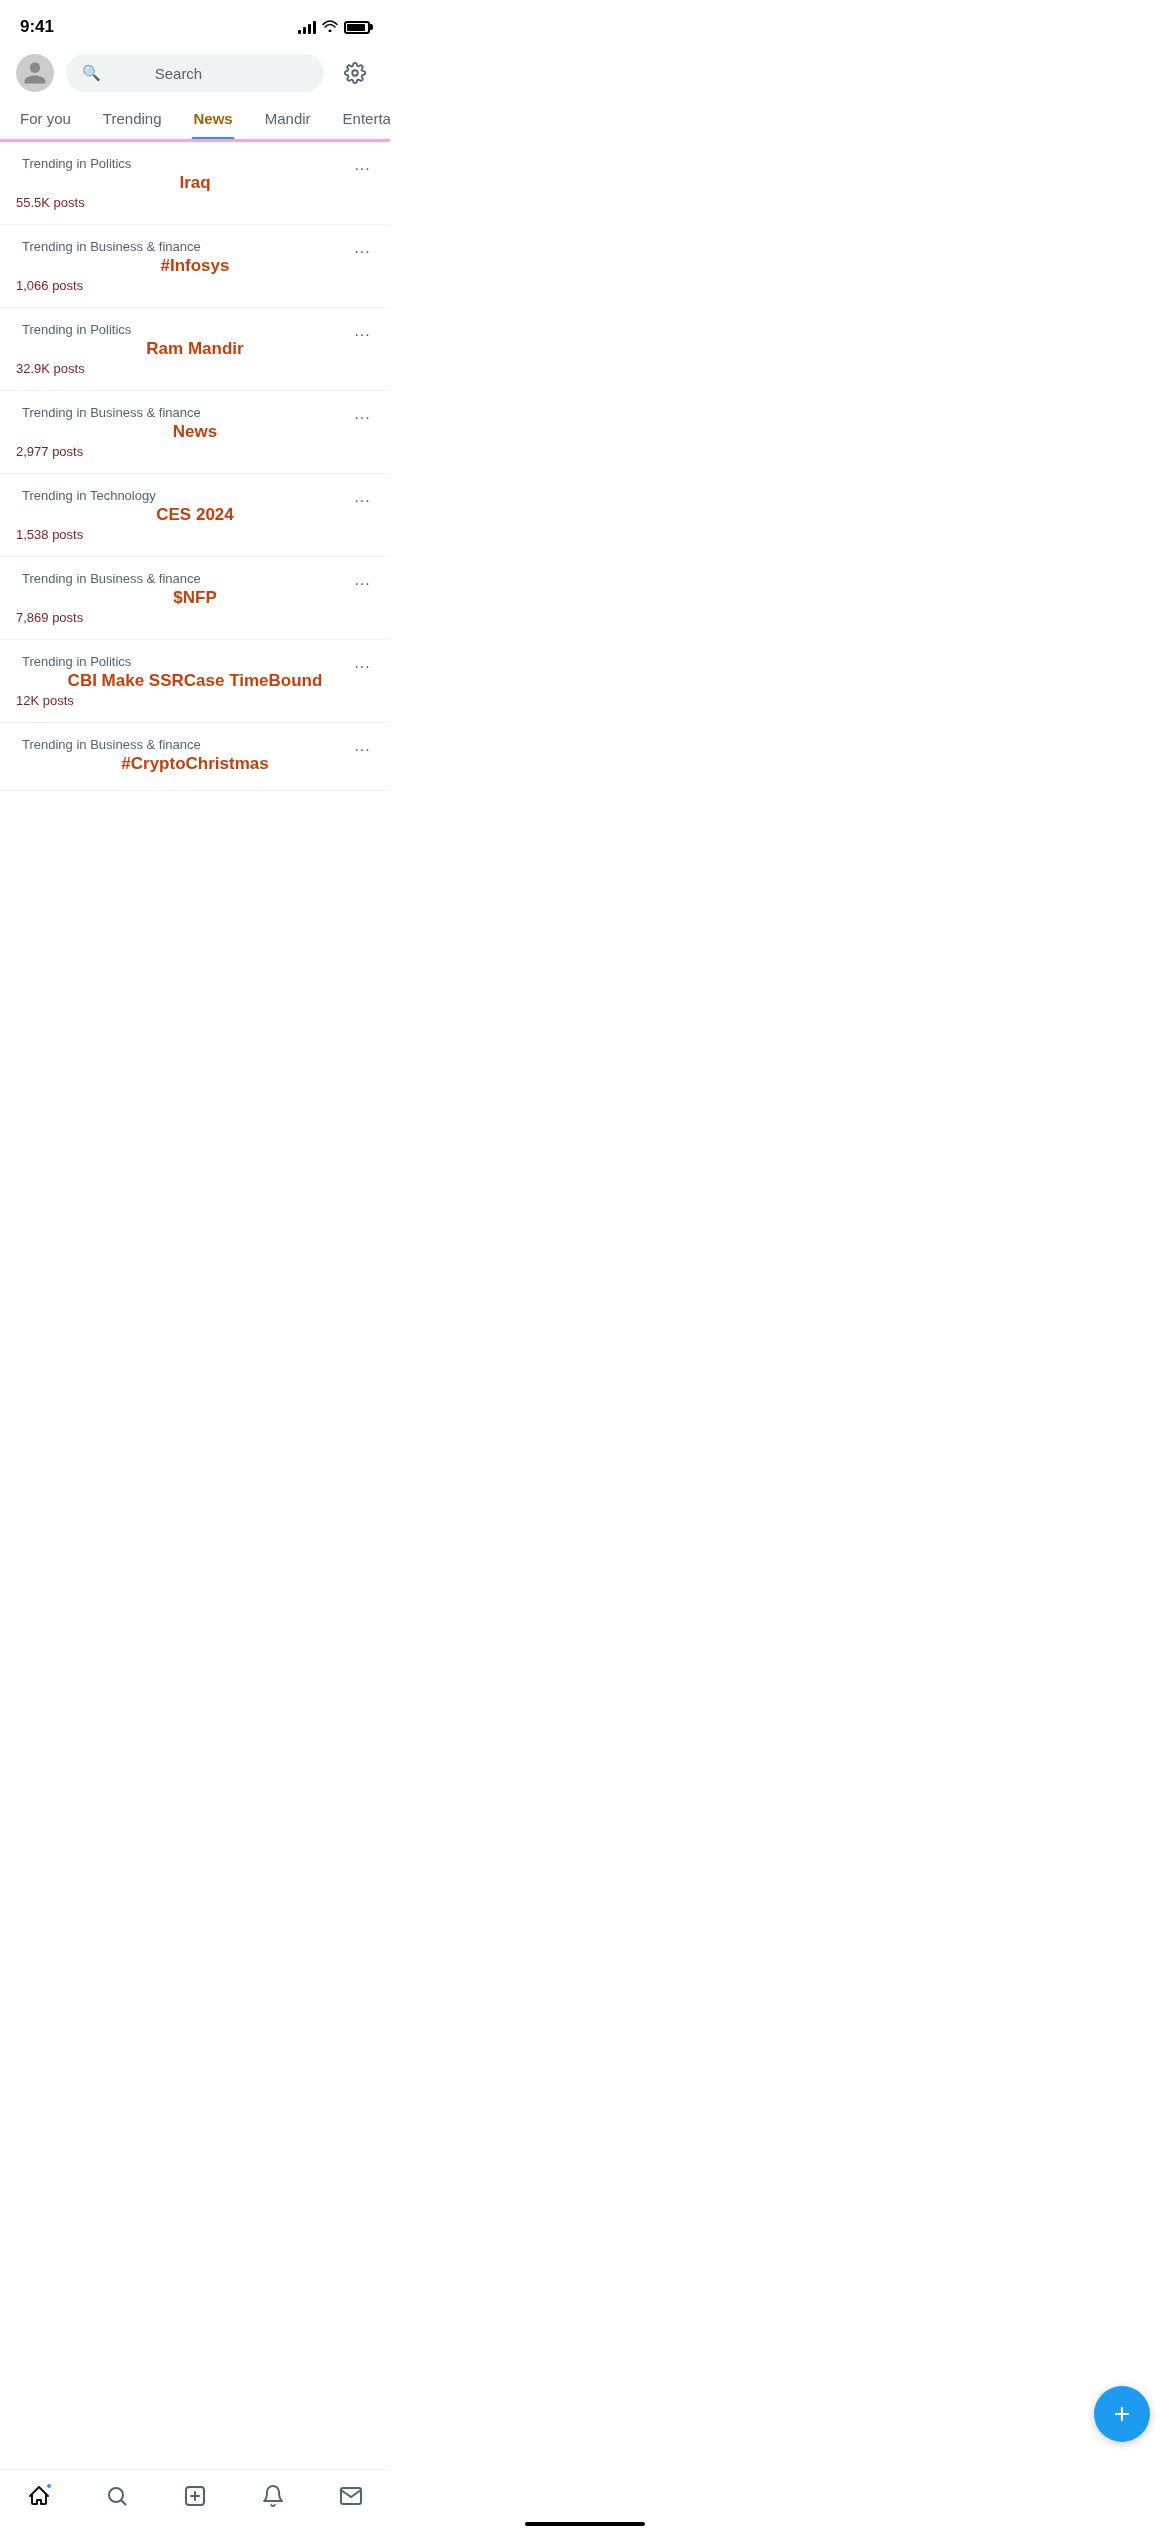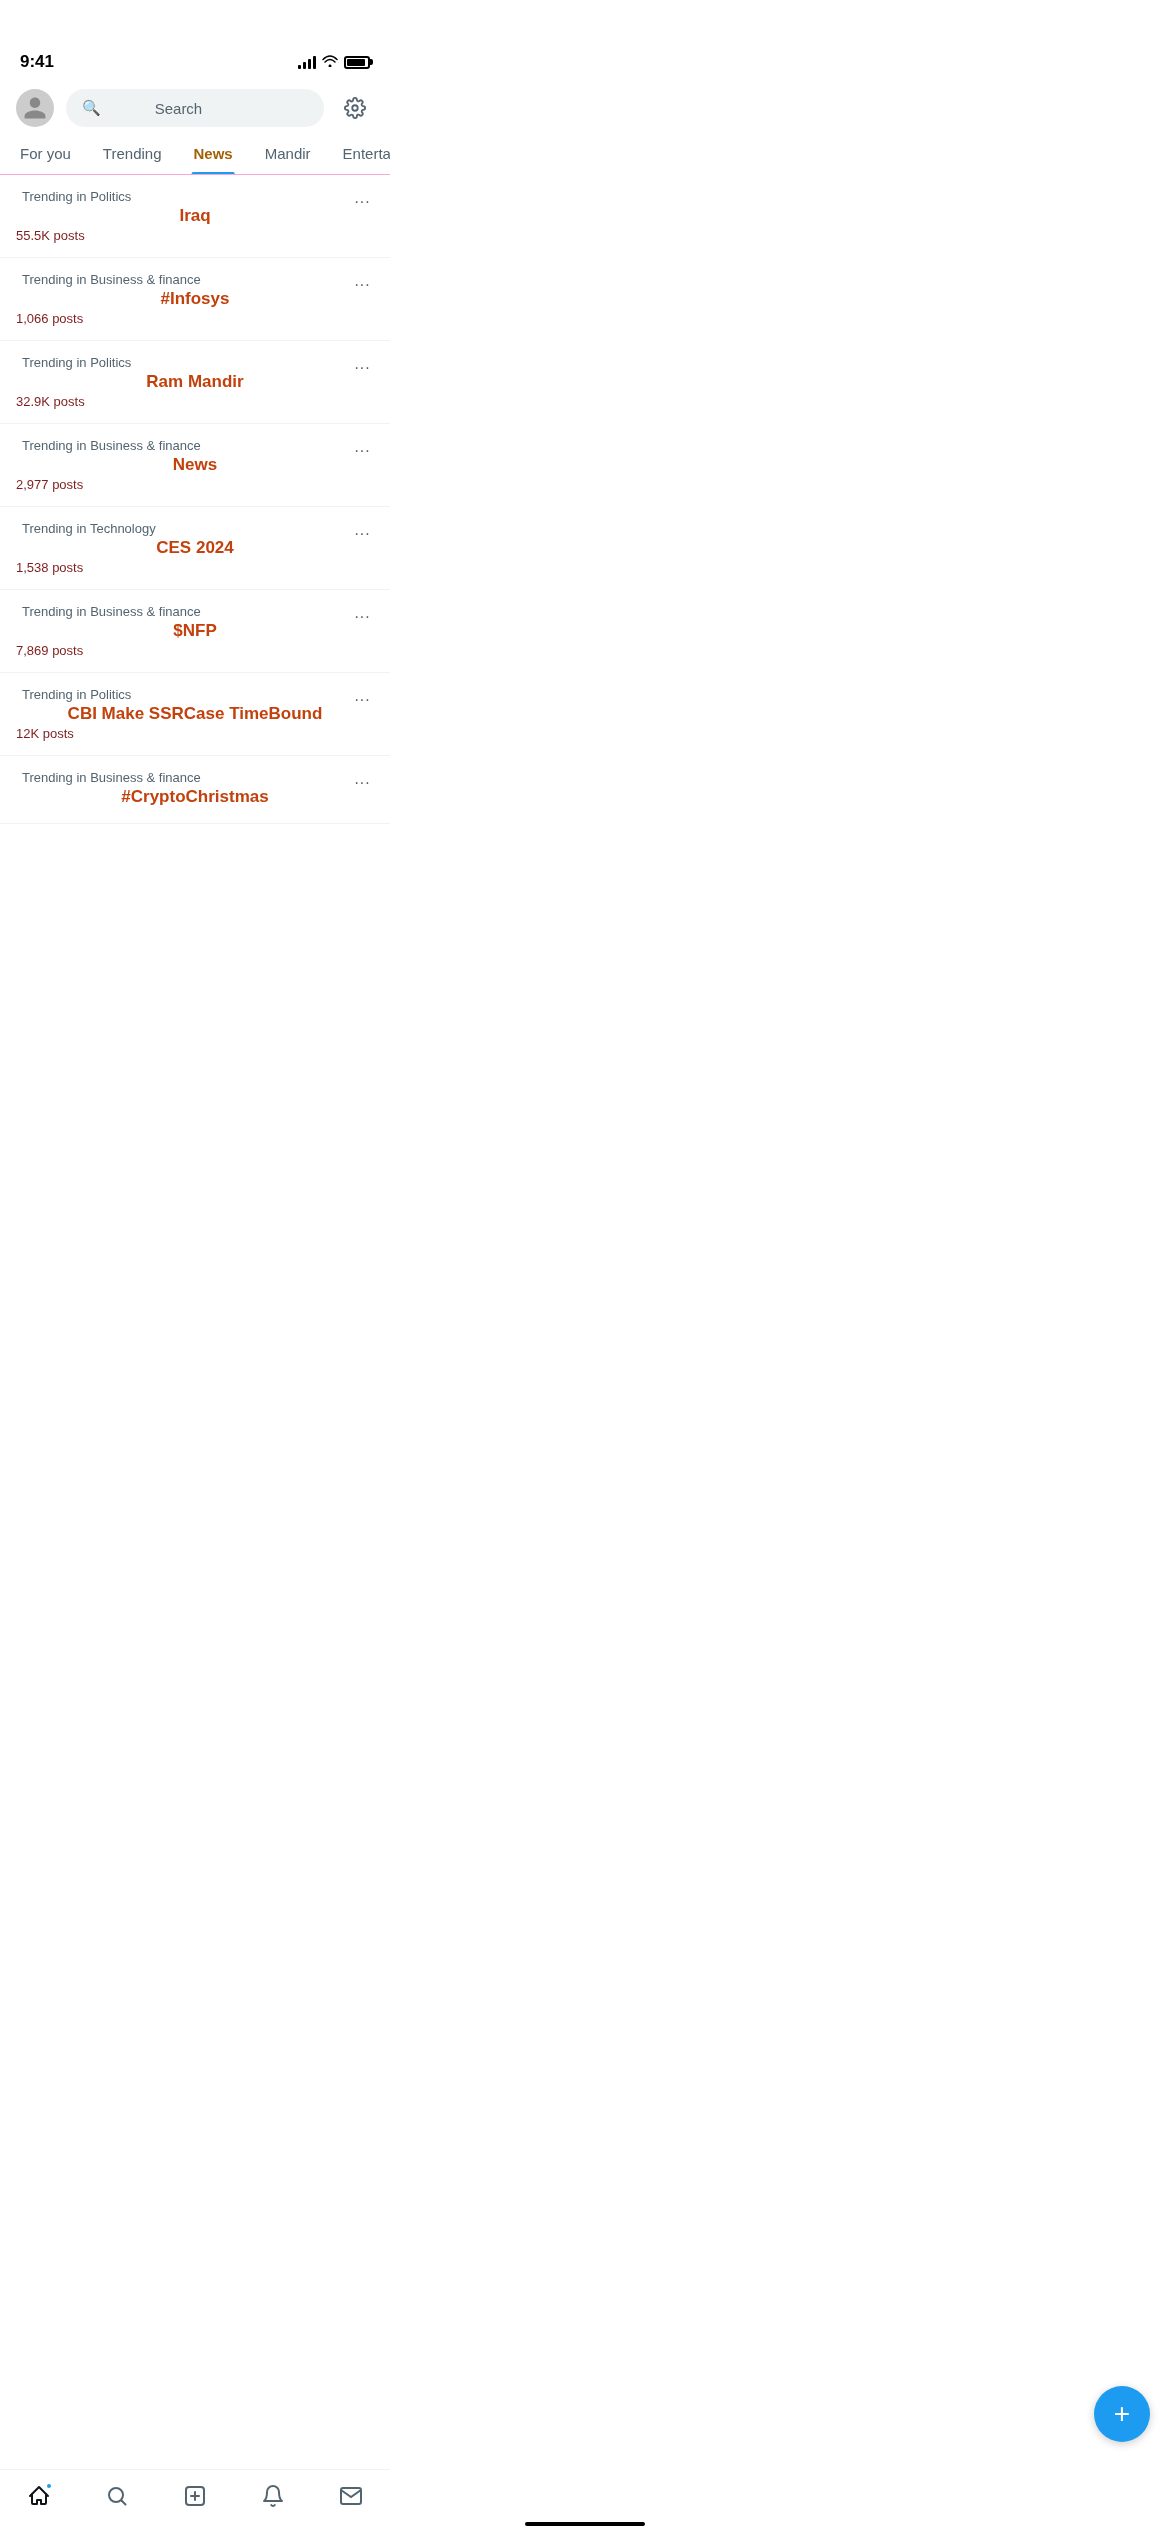--- a/index.html
+++ b/index.html
@@ -14,21 +14,20 @@
       position: relative;
     }
 
     
     .status-bar {
       display: flex;
       justify-content: space-between;
       align-items: center;
       padding: 14px 20px 8px;
       height: 48px;
-      margin-top: 35px;
     }
     .status-time {
       font-size: 17px;
       font-weight: 600;
       color: #000;
     }
     .status-icons {
       display: flex;
       align-items: center;
       gap: 6px;
@@ -122,21 +121,21 @@
       height: 38px;
       display: flex;
       align-items: center;
       justify-content: center;
       flex-shrink: 0;
     }
 
     
     .tab-bar {
       display: flex;
-      border-bottom: 1px solid #f9a8d4;
+      border-bottom: 3px solid #f9a8d4;
       overflow-x: auto;
       scrollbar-width: none;
       padding: 0 4px;
     }
     .tab-bar::-webkit-scrollbar { display: none; }
     .tab-item {
       padding: 12px 16px;
       font-size: 15px;
       color: #536471;
       white-space: nowrap;

